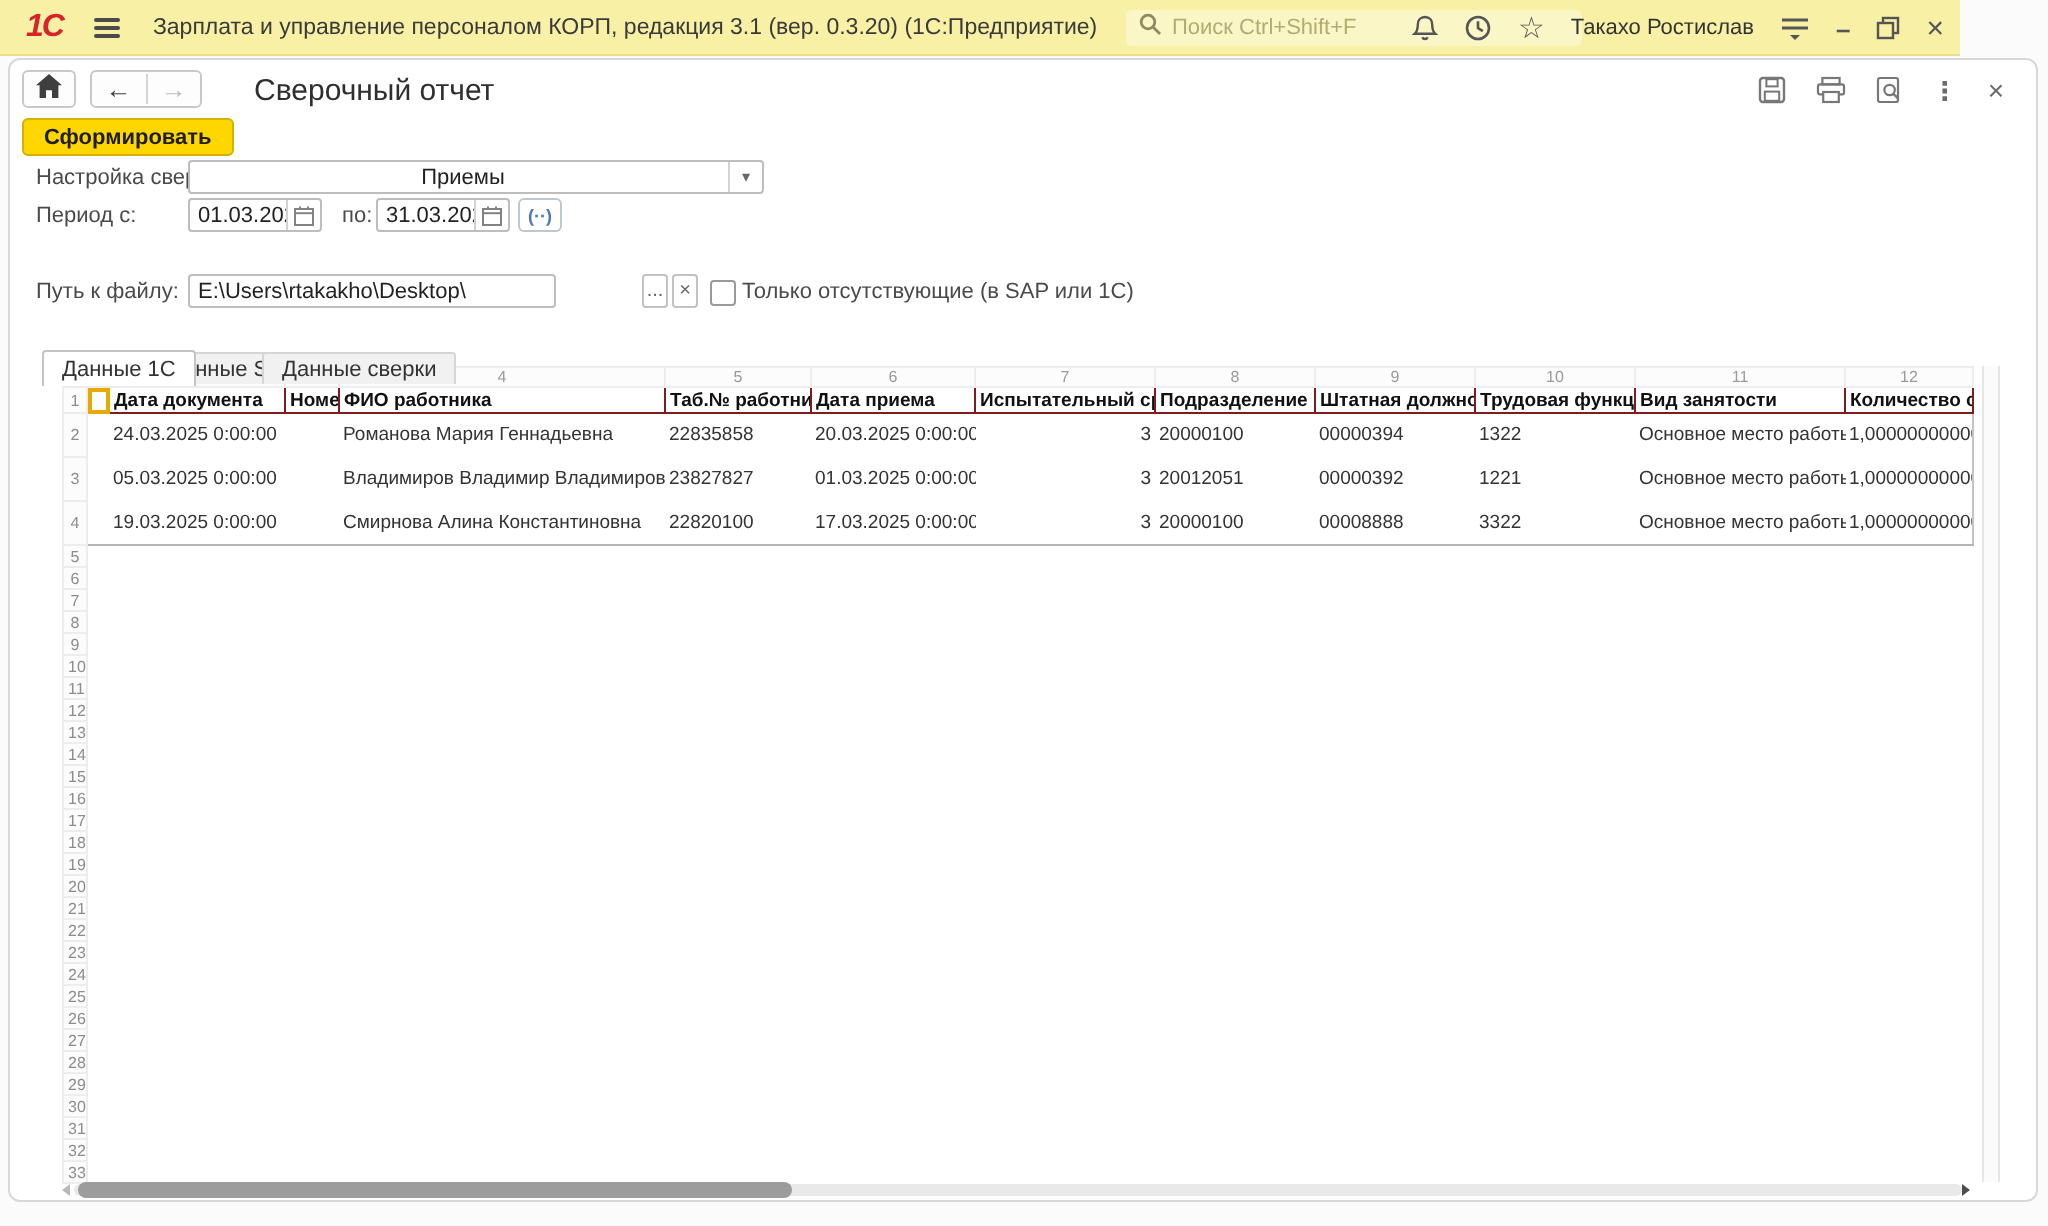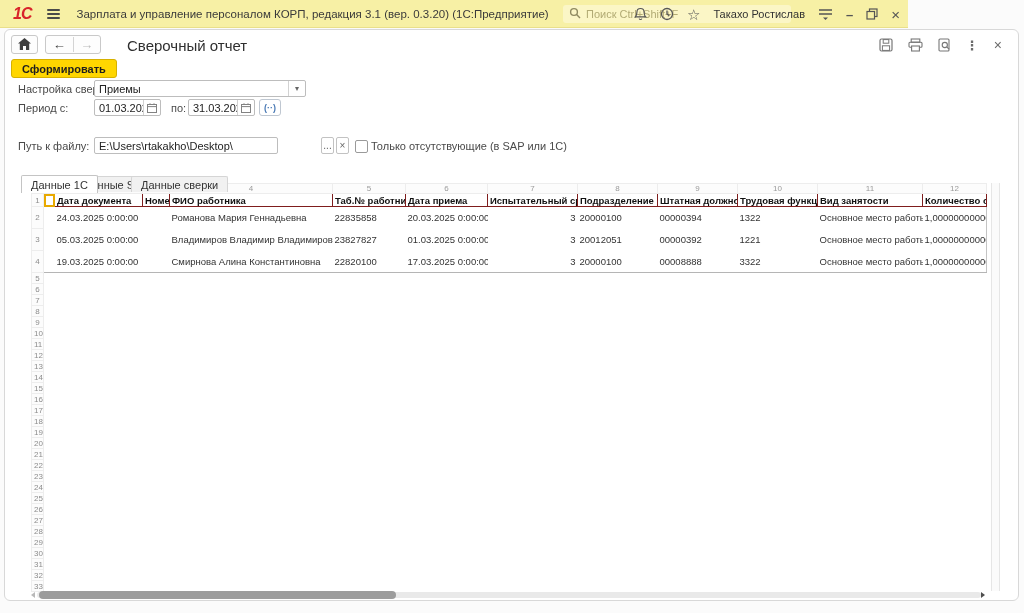--- a/index.html
+++ b/index.html
@@ -1,21 +1,21 @@
 <!DOCTYPE html>
 <html style="--titlebar: #f7f0a5; --accent: #ffd600; --logo: #d8232a; --sel: #e8a900;"><head>
 <meta charset="utf-8">
 <style>
   html,body{margin:0;padding:0;width:1024px;height:613px;overflow:hidden;
     background:#fbfbfb;font-family:"Liberation Sans","DejaVu Sans",sans-serif;
     -webkit-font-smoothing:antialiased;}
   :root{--titlebar:#f7f0a5;--accent:#ffd600;--logo:#d8232a;--sel:#e8a900;}
 
   
-  .titlebar{position:absolute;left:0;top:0;width:908px;height:28px;background:var(--titlebar);
+  .titlebar{position:absolute;left:0;top:0;width:980px;height:28px;background:var(--titlebar);
     border-bottom:1px solid #e9df8b;display:flex;align-items:center;box-sizing:border-box;}
   .logo{font-weight:bold;font-style:italic;color:var(--logo);font-size:16px;margin-left:13px;letter-spacing:-1px;}
   .hamburger{margin-left:16px;display:flex;flex-direction:column;gap:2px;cursor:pointer;}
   .hamburger i{display:block;width:13px;height:2px;background:#4a4a4a;border-radius:1px;}
   .apptitle{margin-left:16px;font-size:11.5px;color:#3a3a3a;white-space:nowrap;}
   .searchbox{position:absolute;left:563px;top:5px;width:228px;height:18px;background:#fbf6c6;
     border-radius:3px;display:flex;align-items:center;padding-left:6px;box-sizing:border-box;}
   .searchbox .ph{font-size:11px;color:#b2ab74;margin-left:5px;}
   .tb-right{position:absolute;right:8px;top:0;height:28px;display:flex;align-items:center;gap:13px;}
   .tb-ic{color:#555;font-size:13px;line-height:1;cursor:pointer;display:flex;align-items:center;}
@@ -181,21 +181,21 @@
           <line x1="8.7" y1="8.9" x2="11" y2="11.2" stroke="#777" stroke-width="1.2"></line>
         </svg>
     </span>
     <span class="ic" style="font-weight:bold;">⋮</span>
     <span class="ic" style="font-size:14px;">×</span>
   </div>
 
   <div class="genbtn">Сформировать</div>
 
   <div class="lbl" style="left:13px;top:53px;">Настройка сверки:</div>
-  <div class="field" style="left:89px;top:50px;width:212px;">
+  <div class="field" style="left:89px;top:50px;width:288px;text-align:center;">
     <span class="val">Приемы</span>
     <span class="seg">▾</span>
   </div>
 
   <div class="lbl" style="left:13px;top:72px;text-align:right;">Период с:</div>
   <div class="field" style="left:89px;top:69px;width:67px;">
     <span class="val">01.03.2025</span>
     <span class="seg">
       <svg width="10" height="10" viewBox="0 0 10 10">
           <rect x="0.5" y="1.5" width="9" height="8" fill="none" stroke="#828282" stroke-width="1"></rect>

